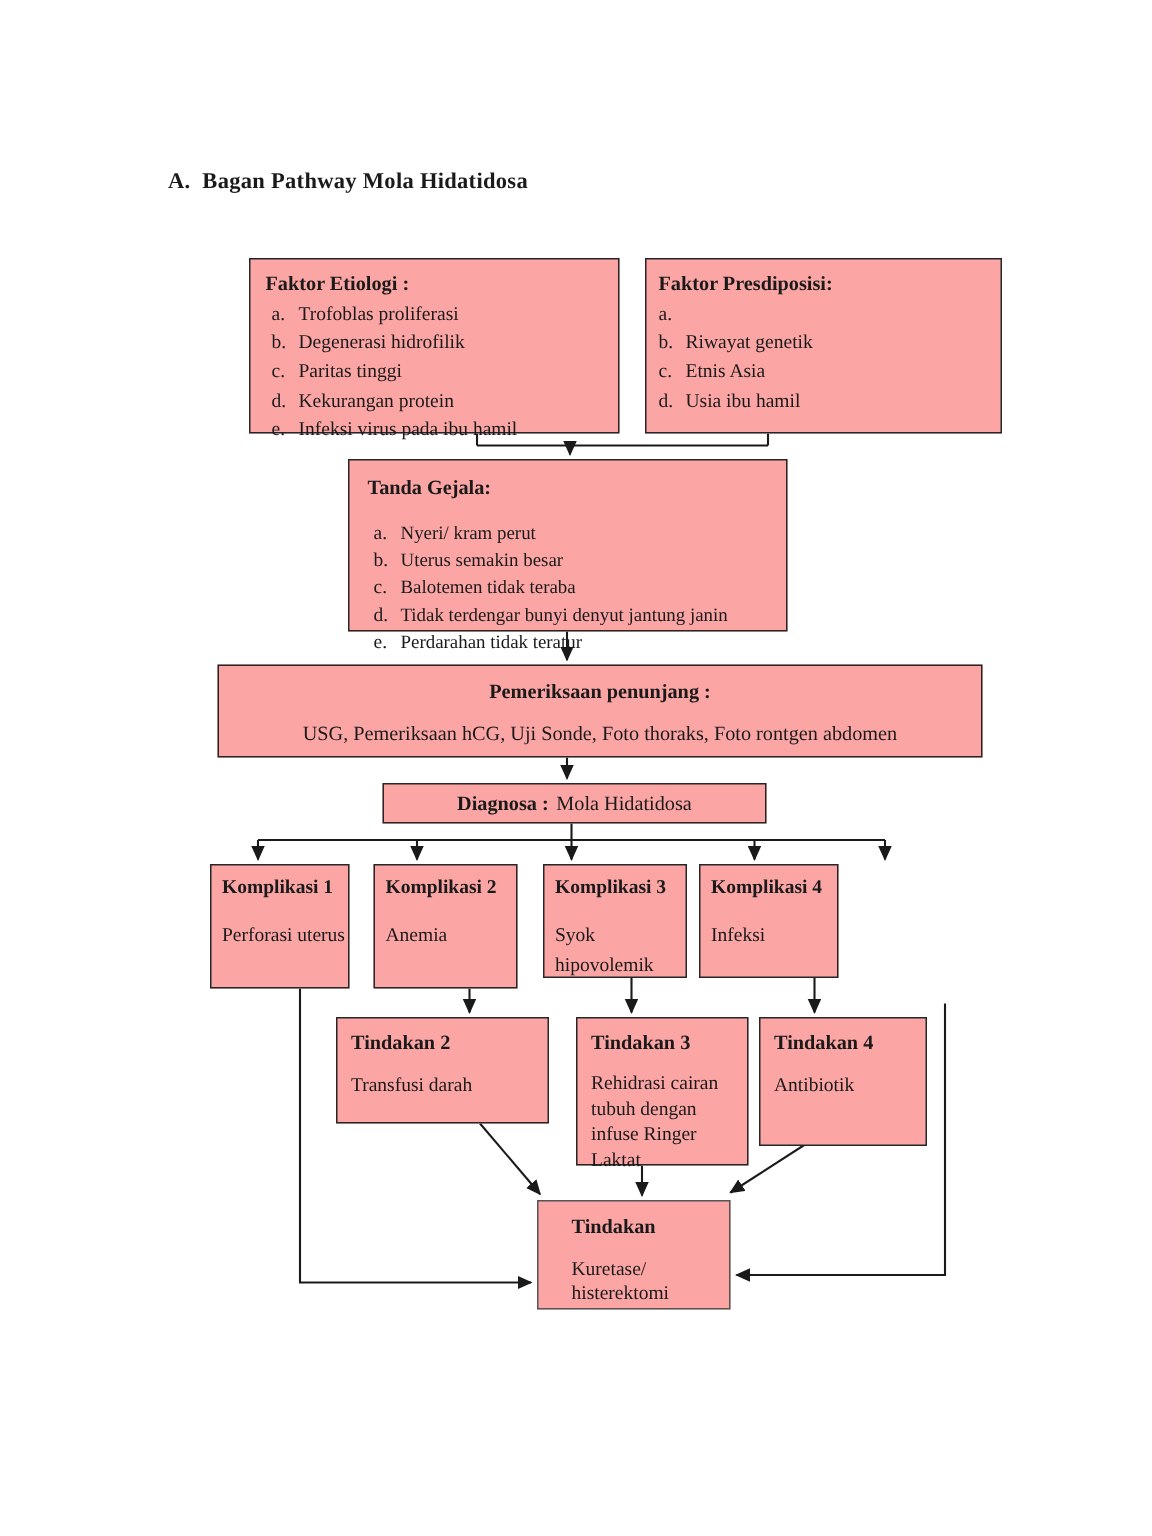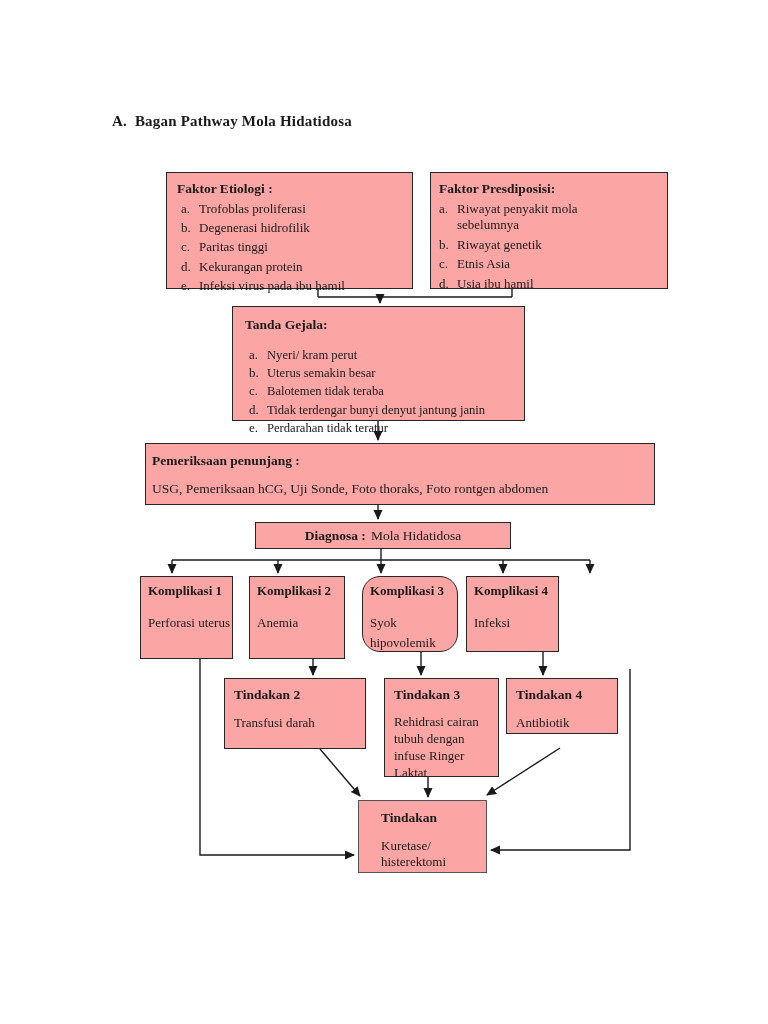--- a/index.html
+++ b/index.html
@@ -27,40 +27,40 @@
   
   #box-etiologi{left:166px;top:172px;width:247px;height:117px;padding:7px 6px 4px 10px;}
   #box-presdiposisi{left:430px;top:172px;width:238px;height:117px;padding:7px 4px 4px 8px;}
   #box-presdiposisi .ln{flex-basis:18px;padding-left:0;}
   
   #box-tanda{left:232px;top:306px;width:293px;height:115px;padding:9px 4px 4px 12px;}
   #box-tanda .list{margin-top:13px;}
   #box-tanda .li{margin-bottom:1.5px;}
   #box-tanda .lt{font-size:12.6px;white-space:nowrap;}
   
-  #box-pemeriksaan{left:145px;top:443px;width:510px;height:62px;padding:8px 6px;}
+  #box-pemeriksaan{left:145px;top:443px;width:510px;height:62px;padding:8px 6px;text-align:center;}
   #box-pemeriksaan .body{margin-top:10px;font-size:13.5px;}
   
   #box-diagnosa{left:255px;top:522px;width:256px;height:27px;display:flex;align-items:center;justify-content:center;gap:5px;font-size:13.5px;font-family:Liberation Serif, serif;}
   
   .kbox{padding:6px 2px 4px 7px;}
   .kbox .box-heading{font-size:13px;}
   .kbox .body{margin-top:13px;line-height:1.55;}
   #box-k1{left:140px;top:576px;width:93px;height:83px;}
   #box-k2{left:249px;top:576px;width:96px;height:83px;}
-  #box-k3{left:362px;top:576px;width:96px;height:76px;border-radius:18px;}
+  #box-k3{left:362px;top:576px;width:96px;height:76px;}
   #box-k4{left:466px;top:576px;width:93px;height:76px;}
   #box-k5{left:568px;top:576px;width:109px;height:93px;}
   
   .tbox{padding:7px 4px 4px 9px;}
   .tbox .body{margin-top:11px;}
   #box-t2{left:224px;top:678px;width:142px;height:71px;}
   #box-t3{left:384px;top:678px;width:115px;height:99px;}
   #box-t3 .body{margin-top:9px;line-height:1.32;}
-  #box-t4{left:506px;top:678px;width:112px;height:56px;}
+  #box-t4{left:506px;top:678px;width:112px;height:86px;}
   
   #box-final{left:358px;top:800px;width:129px;height:73px;padding:8px 4px 4px 22px;border-color:#555;}
   #box-final .body{margin-top:11px;}
 </style>
 </head>
 <body>
 
 <div class="page">
 
   <div class="title">A.  Bagan Pathway Mola Hidatidosa</div>
@@ -125,21 +125,20 @@
           <span class="lt">Infeksi virus pada ibu hamil</span>
         </div>
     </div>
   </div>
 
   <div class="box" id="box-presdiposisi">
     <div class="box-heading">Faktor Presdiposisi:</div>
     <div class="list">
       <div class="li">
           <span class="ln">a.</span>
-          <span class="lt" style="max-width:150px;">Riwayat penyakit mola sebelumnya</span>
         </div>
       <div class="li">
           <span class="ln">b.</span>
           <span class="lt">Riwayat genetik</span>
         </div>
       <div class="li">
           <span class="ln">c.</span>
           <span class="lt">Etnis Asia</span>
         </div>
       <div class="li">

